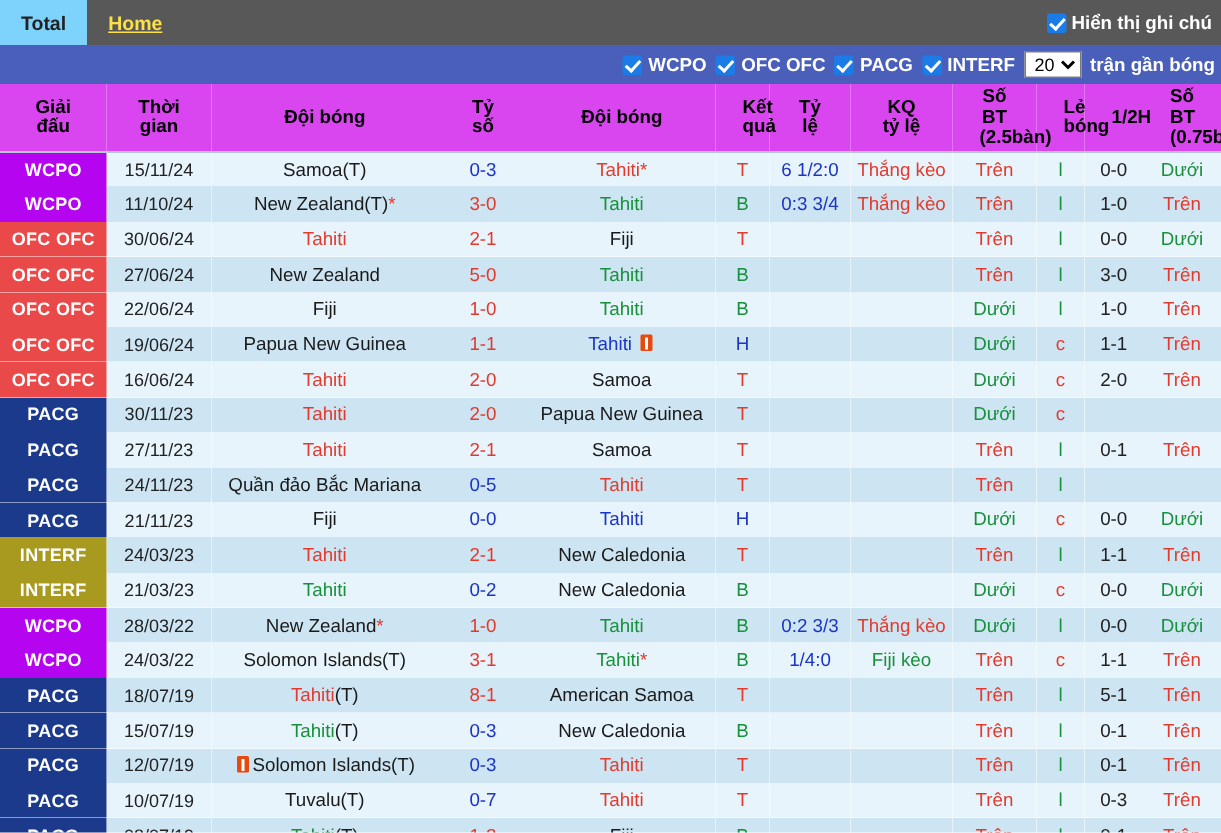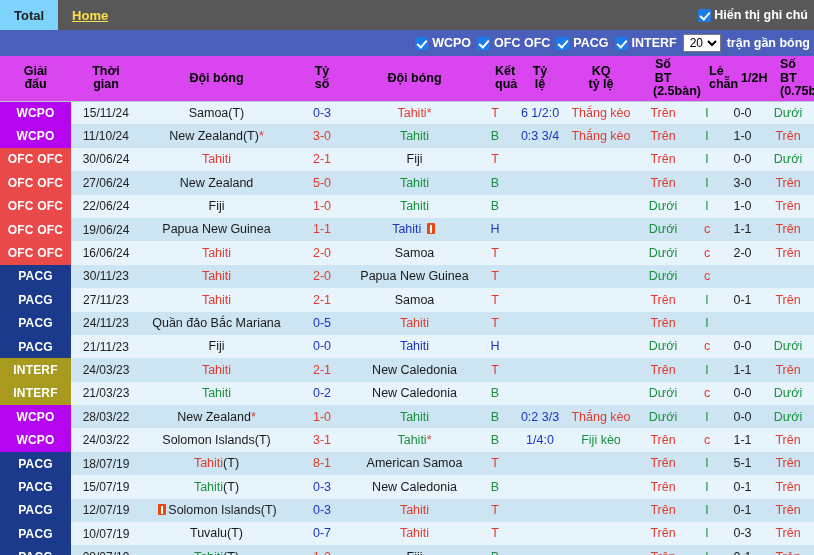--- a/index.html
+++ b/index.html
@@ -212,21 +212,21 @@
     <tr>
       <th>Giải đấu</th>
       <th>Thời gian</th>
       <th>Đội bóng</th>
       <th>Tỷ số</th>
       <th>Đội bóng</th>
       <th>Kết quả</th>
       <th>Tỷ lệ</th>
       <th>KQ tỷ lệ</th>
       <th>Số BT (2.5bàn)</th>
-      <th>Lẻ chẵn</th>
+      <th>Lẻ bóng</th>
       <th>1/2H</th>
       <th>Số BT (0.75bàn)</th>
     </tr>
   </thead>
   <tbody id="rows-body">
       <tr class="even">
         <td class="league" style="background:#b505f0 !important;"><span>WCPO</span></td>
         <td class="date"><span>15/11/24</span></td>
         <td class="teamL"><span class="c-black">Samoa</span><span class="suffix-black">(T)</span></td>
         <td class="score c-blue"><span>0-3</span></td>

